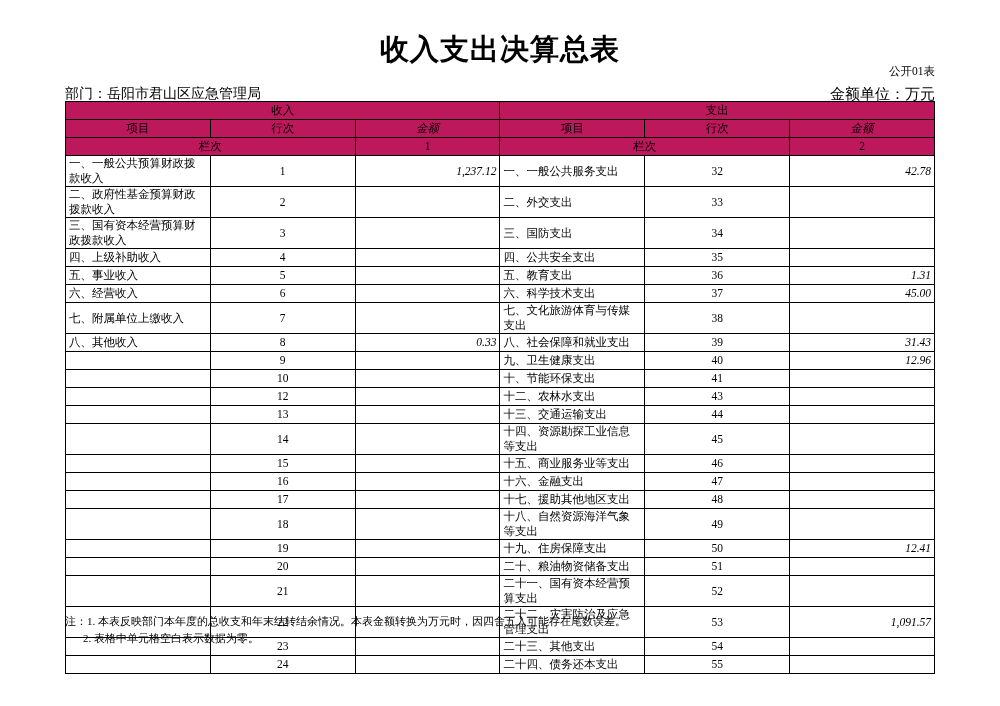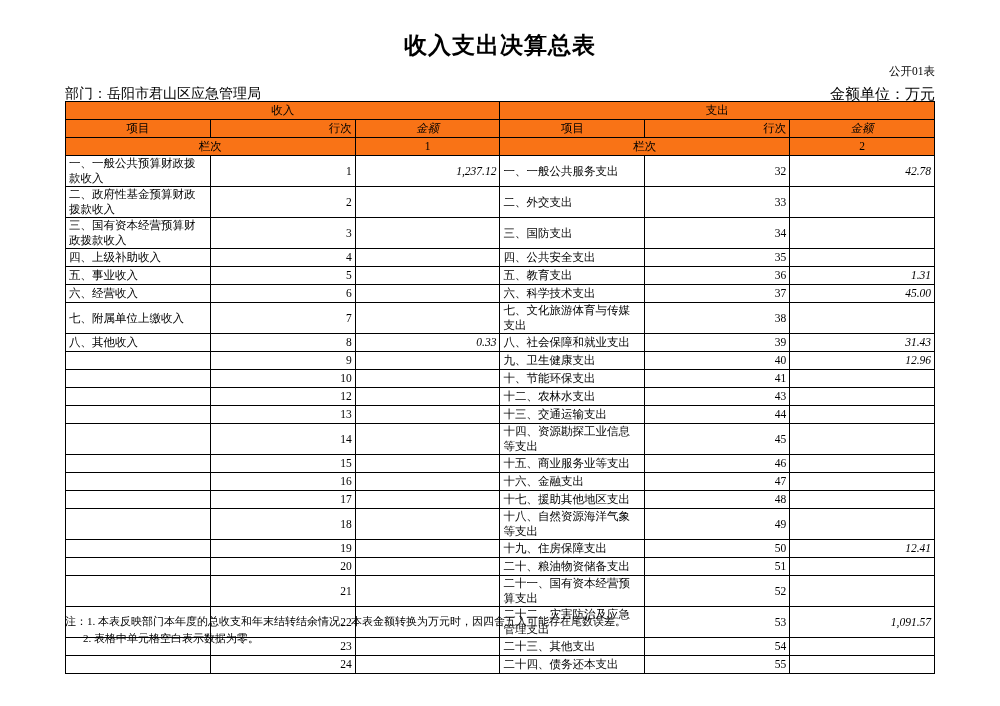--- a/index.html
+++ b/index.html
@@ -20,21 +20,21 @@
     left: 0; top: 0;
     width: 1000px;
     height: 706px;
   }
   .title {
     position: absolute;
     left: 0;
     top: 30px;
     width: 1000px;
     text-align: center;
-    font-size: 23px;
+    font-size: 29px;
     font-weight: bold;
     letter-spacing: 1px;
   }
   .form-code {
     position: absolute;
     right: 65px;
     top: 64px;
     font-size: 11.5px;
   }
   .dept-line {
@@ -58,26 +58,26 @@
     table-layout: fixed;
   }
   table.main td {
     border: 1px solid #000000;
     font-size: 11.5px;
     height: 17px;
     padding: 0 3px;
     line-height: 15px;
   }
   .hdr {
-    background: #f97316;
+    background: #be185d;
     text-align: center;
     font-size: 12px;
   }
   .c-item   { width: 250px; }
-  .c-line   { width: 45px; text-align: right; }
+  .c-line   { width: 45px; text-align: center; }
   .c-amt    { width: 140px; text-align: right; padding-right: 8px; font-style: italic; }
   .txt-left { text-align: left; padding-left: 5px; }
   .notes {
     position: absolute;
     left: 65px;
     top: 613px;
     font-size: 11px;
     line-height: 17px;
   }
   .notes div.second { padding-left: 18px; }

